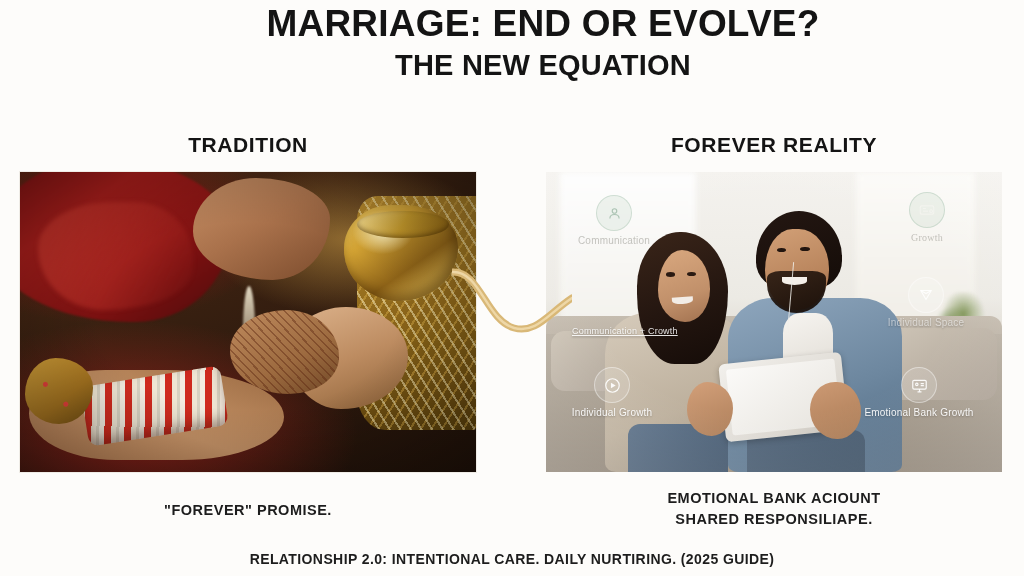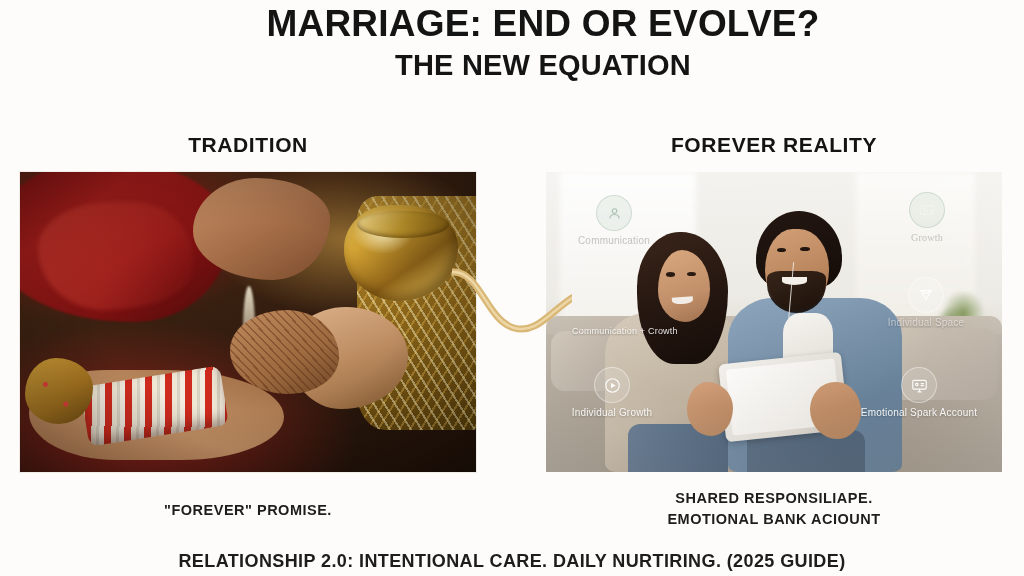--- a/index.html
+++ b/index.html
@@ -413,21 +413,21 @@
   #badge-bank          { left: 852px; top: 367px; width: 134px; }
 
   .overlay-caption {
     position: absolute;
     font-size: 9px;
     color: rgba(255,255,255,0.88);
     letter-spacing: 0.2px;
     text-shadow: 0 1px 2px rgba(0,0,0,0.3);
     white-space: nowrap;
   }
-  #overlay-comm-growth { left: 572px; top: 326px; }
+  #overlay-comm-growth { left: 572px; top: 326px; text-decoration: underline; }
 
   
   #connector {
     position: absolute;
     left: 452px;
     top: 262px;
     width: 120px;
     height: 96px;
     pointer-events: none;
   }
@@ -442,21 +442,21 @@
     color: #1d1d1d;
     text-align: center;
   }
   #caption-left  { top: 500px; left: 20px;  width: 456px; }
   #caption-right { top: 488px; left: 546px; width: 456px; }
 
   #footer-note {
     position: absolute;
     top: 551px; left: 0; width: 1024px;
     text-align: center;
-    font-size: 18px;
+    font-size: 14px;
     font-weight: bold;
     letter-spacing: 0.4px;
     color: #1d1d1d;
   }
 </style>
 </head>
 <body>
 
 <div class="title-block">
   <div class="title-main">MARRIAGE: END OR EVOLVE?</div>
@@ -565,32 +565,32 @@
 
 <div class="badge" id="badge-bank">
   <div class="ring">
     <svg width="19" height="19" viewBox="0 0 24 24" fill="none" stroke="rgba(255,255,255,0.92)" stroke-width="1.5">
       <rect x="3.5" y="5.5" width="17" height="11" rx="1.6"></rect>
       <path d="M9.5 20h5M12 16.5V20"></path>
       <circle cx="8.6" cy="10.6" r="1.5"></circle>
       <path d="M13.5 9.6h4M13.5 12.2h4"></path>
     </svg>
   </div>
-  <span>Emotional Spark Account</span>
+  <span>Emotional Bank Growth</span>
 </div>
 
 <div class="overlay-caption" id="overlay-comm-growth">Communication + Crowth</div>
 
 <svg id="connector" viewBox="0 0 120 96" fill="none">
   <path d="M0 10 C 28 8, 34 58, 62 66 C 84 72, 96 52, 120 36" stroke="#d9b877" stroke-width="7" stroke-linecap="round" fill="none"></path>
   <path d="M0 10 C 28 8, 34 58, 62 66 C 84 72, 96 52, 120 36" stroke="rgba(255,240,205,0.55)" stroke-width="2.4" stroke-linecap="round" fill="none"></path>
 </svg>
 
 <div class="caption" id="caption-left">
   <div>"FOREVER" PROMISE.</div>
 </div>
 
 <div class="caption" id="caption-right">
+  <div>EMOTIONAL BANK ACIOUNT</div>
   <div>SHARED RESPONSILIAPE.</div>
-  <div>EMOTIONAL BANK ACIOUNT</div>
 </div>
 
 <div id="footer-note">RELATIONSHIP 2.0: INTENTIONAL CARE. DAILY NURTIRING. (2025 GUIDE)</div>
 
 </body></html>

